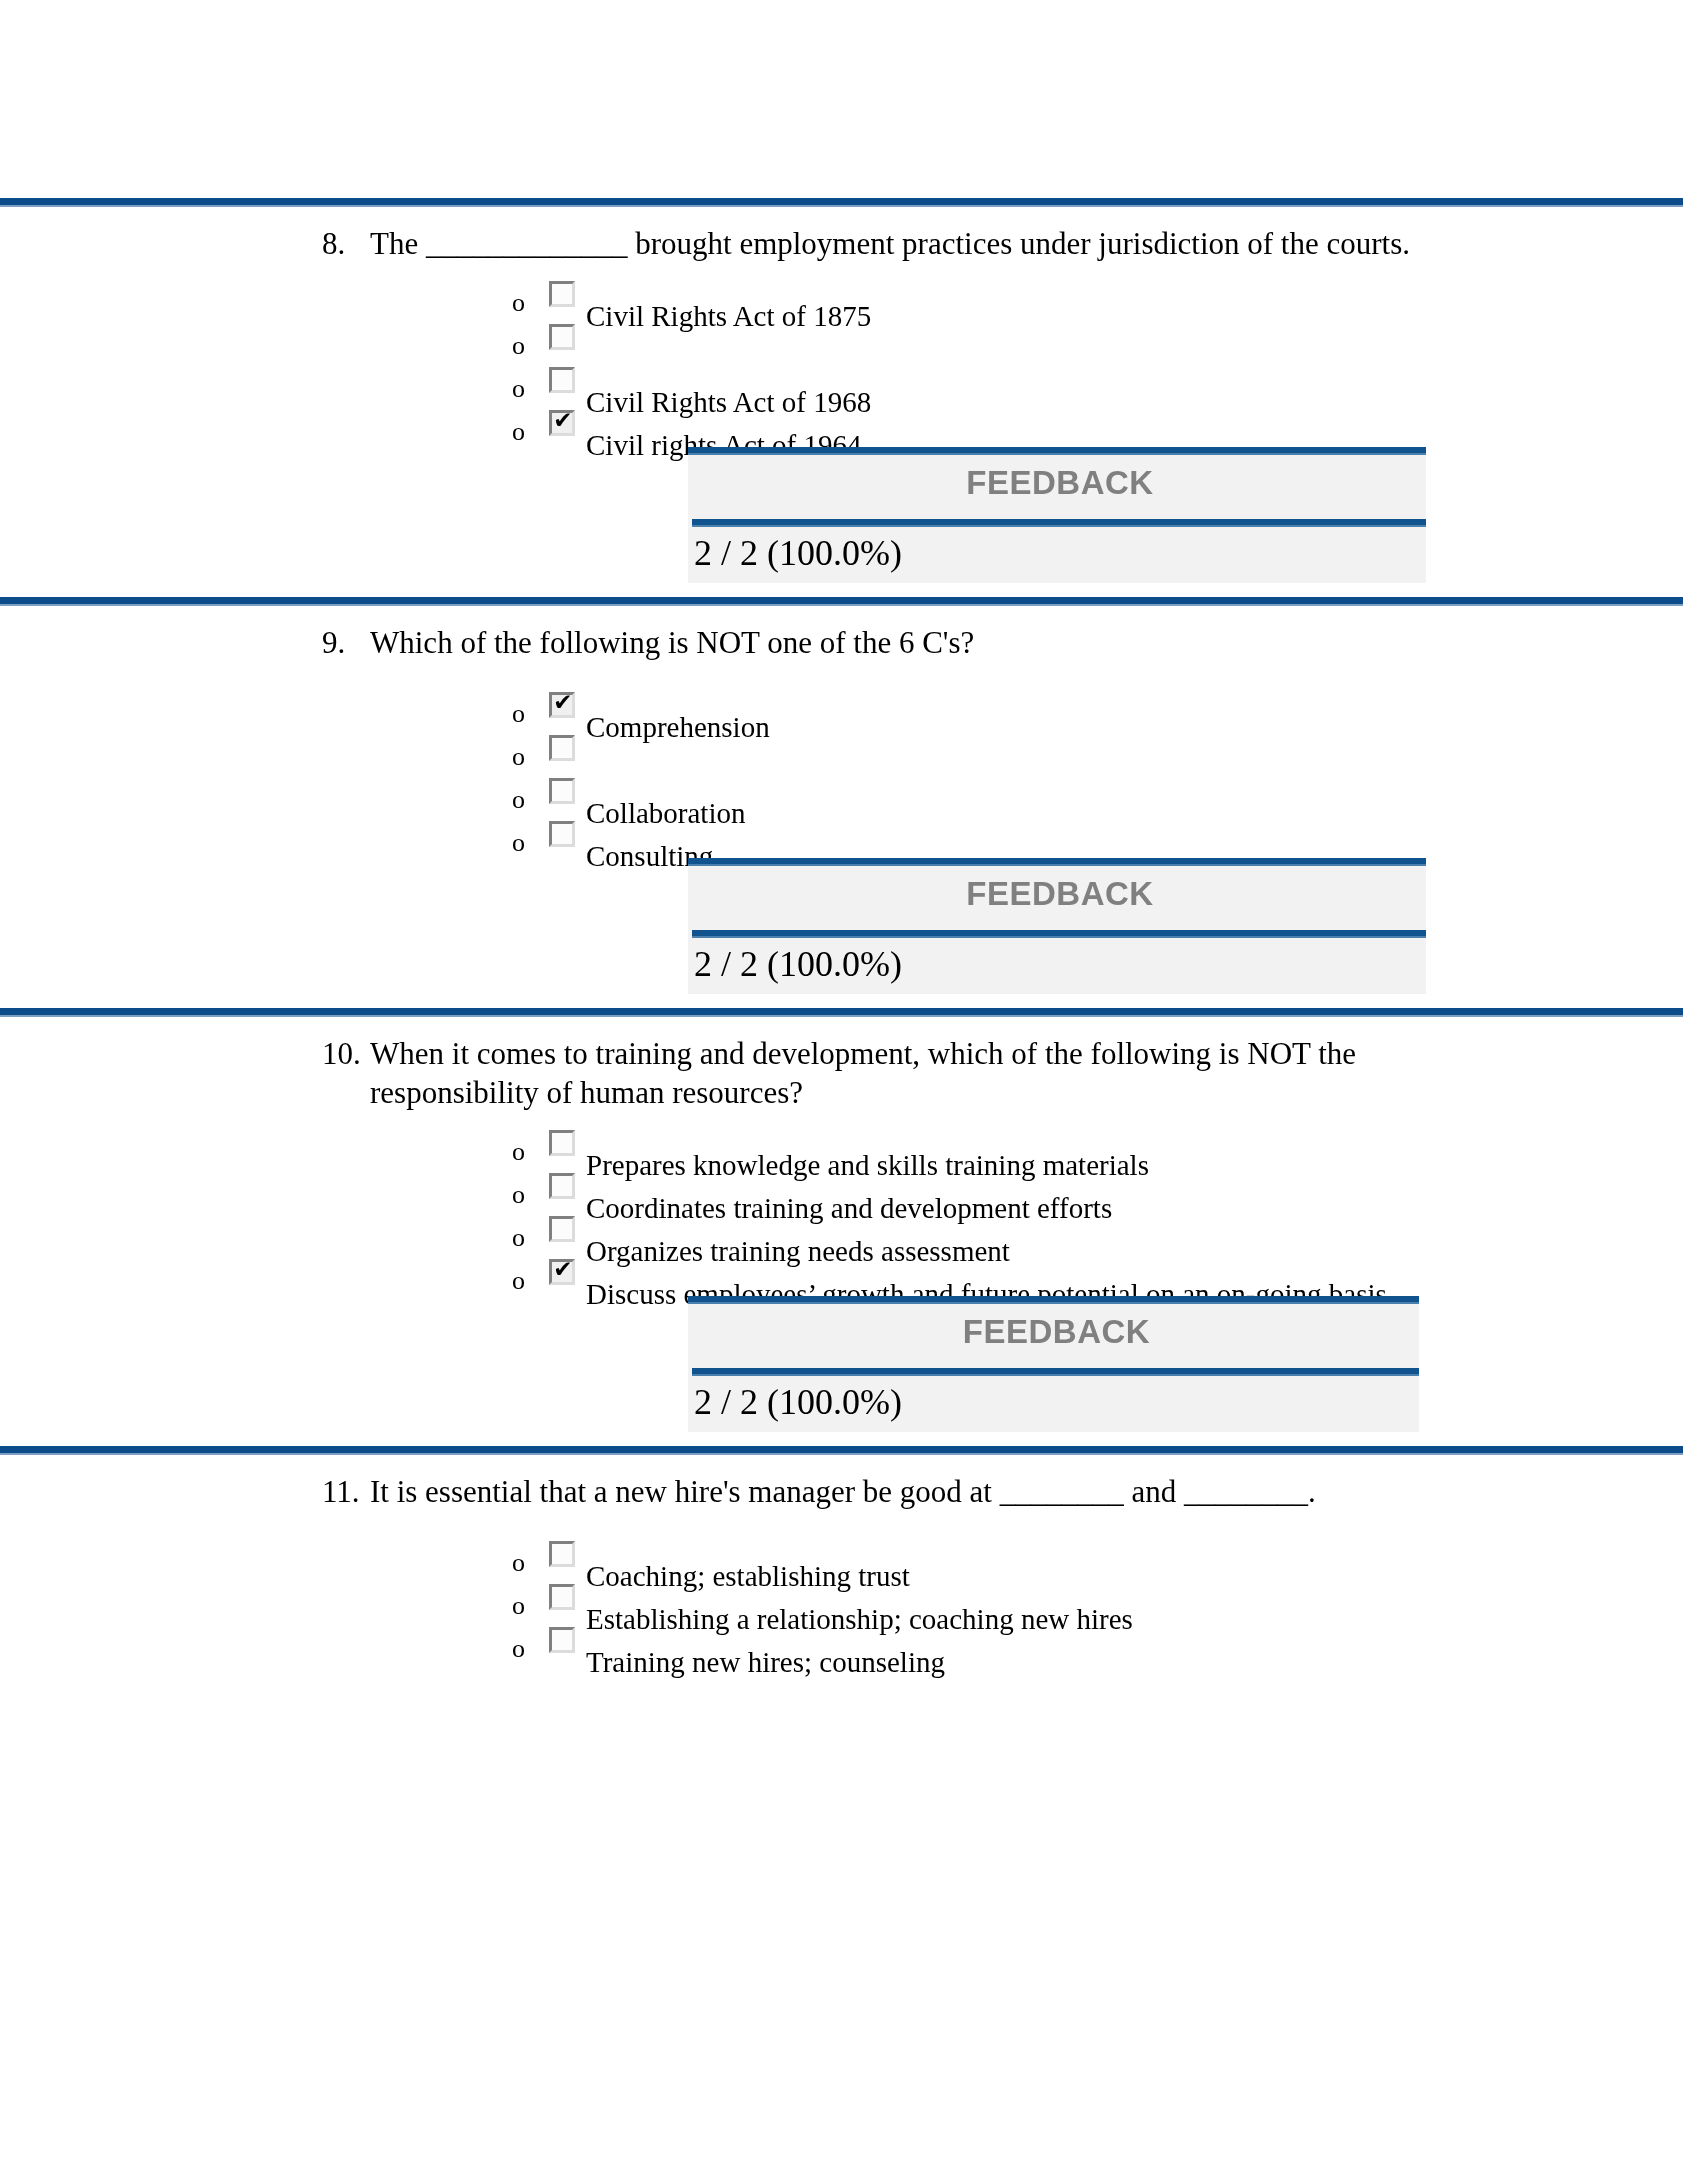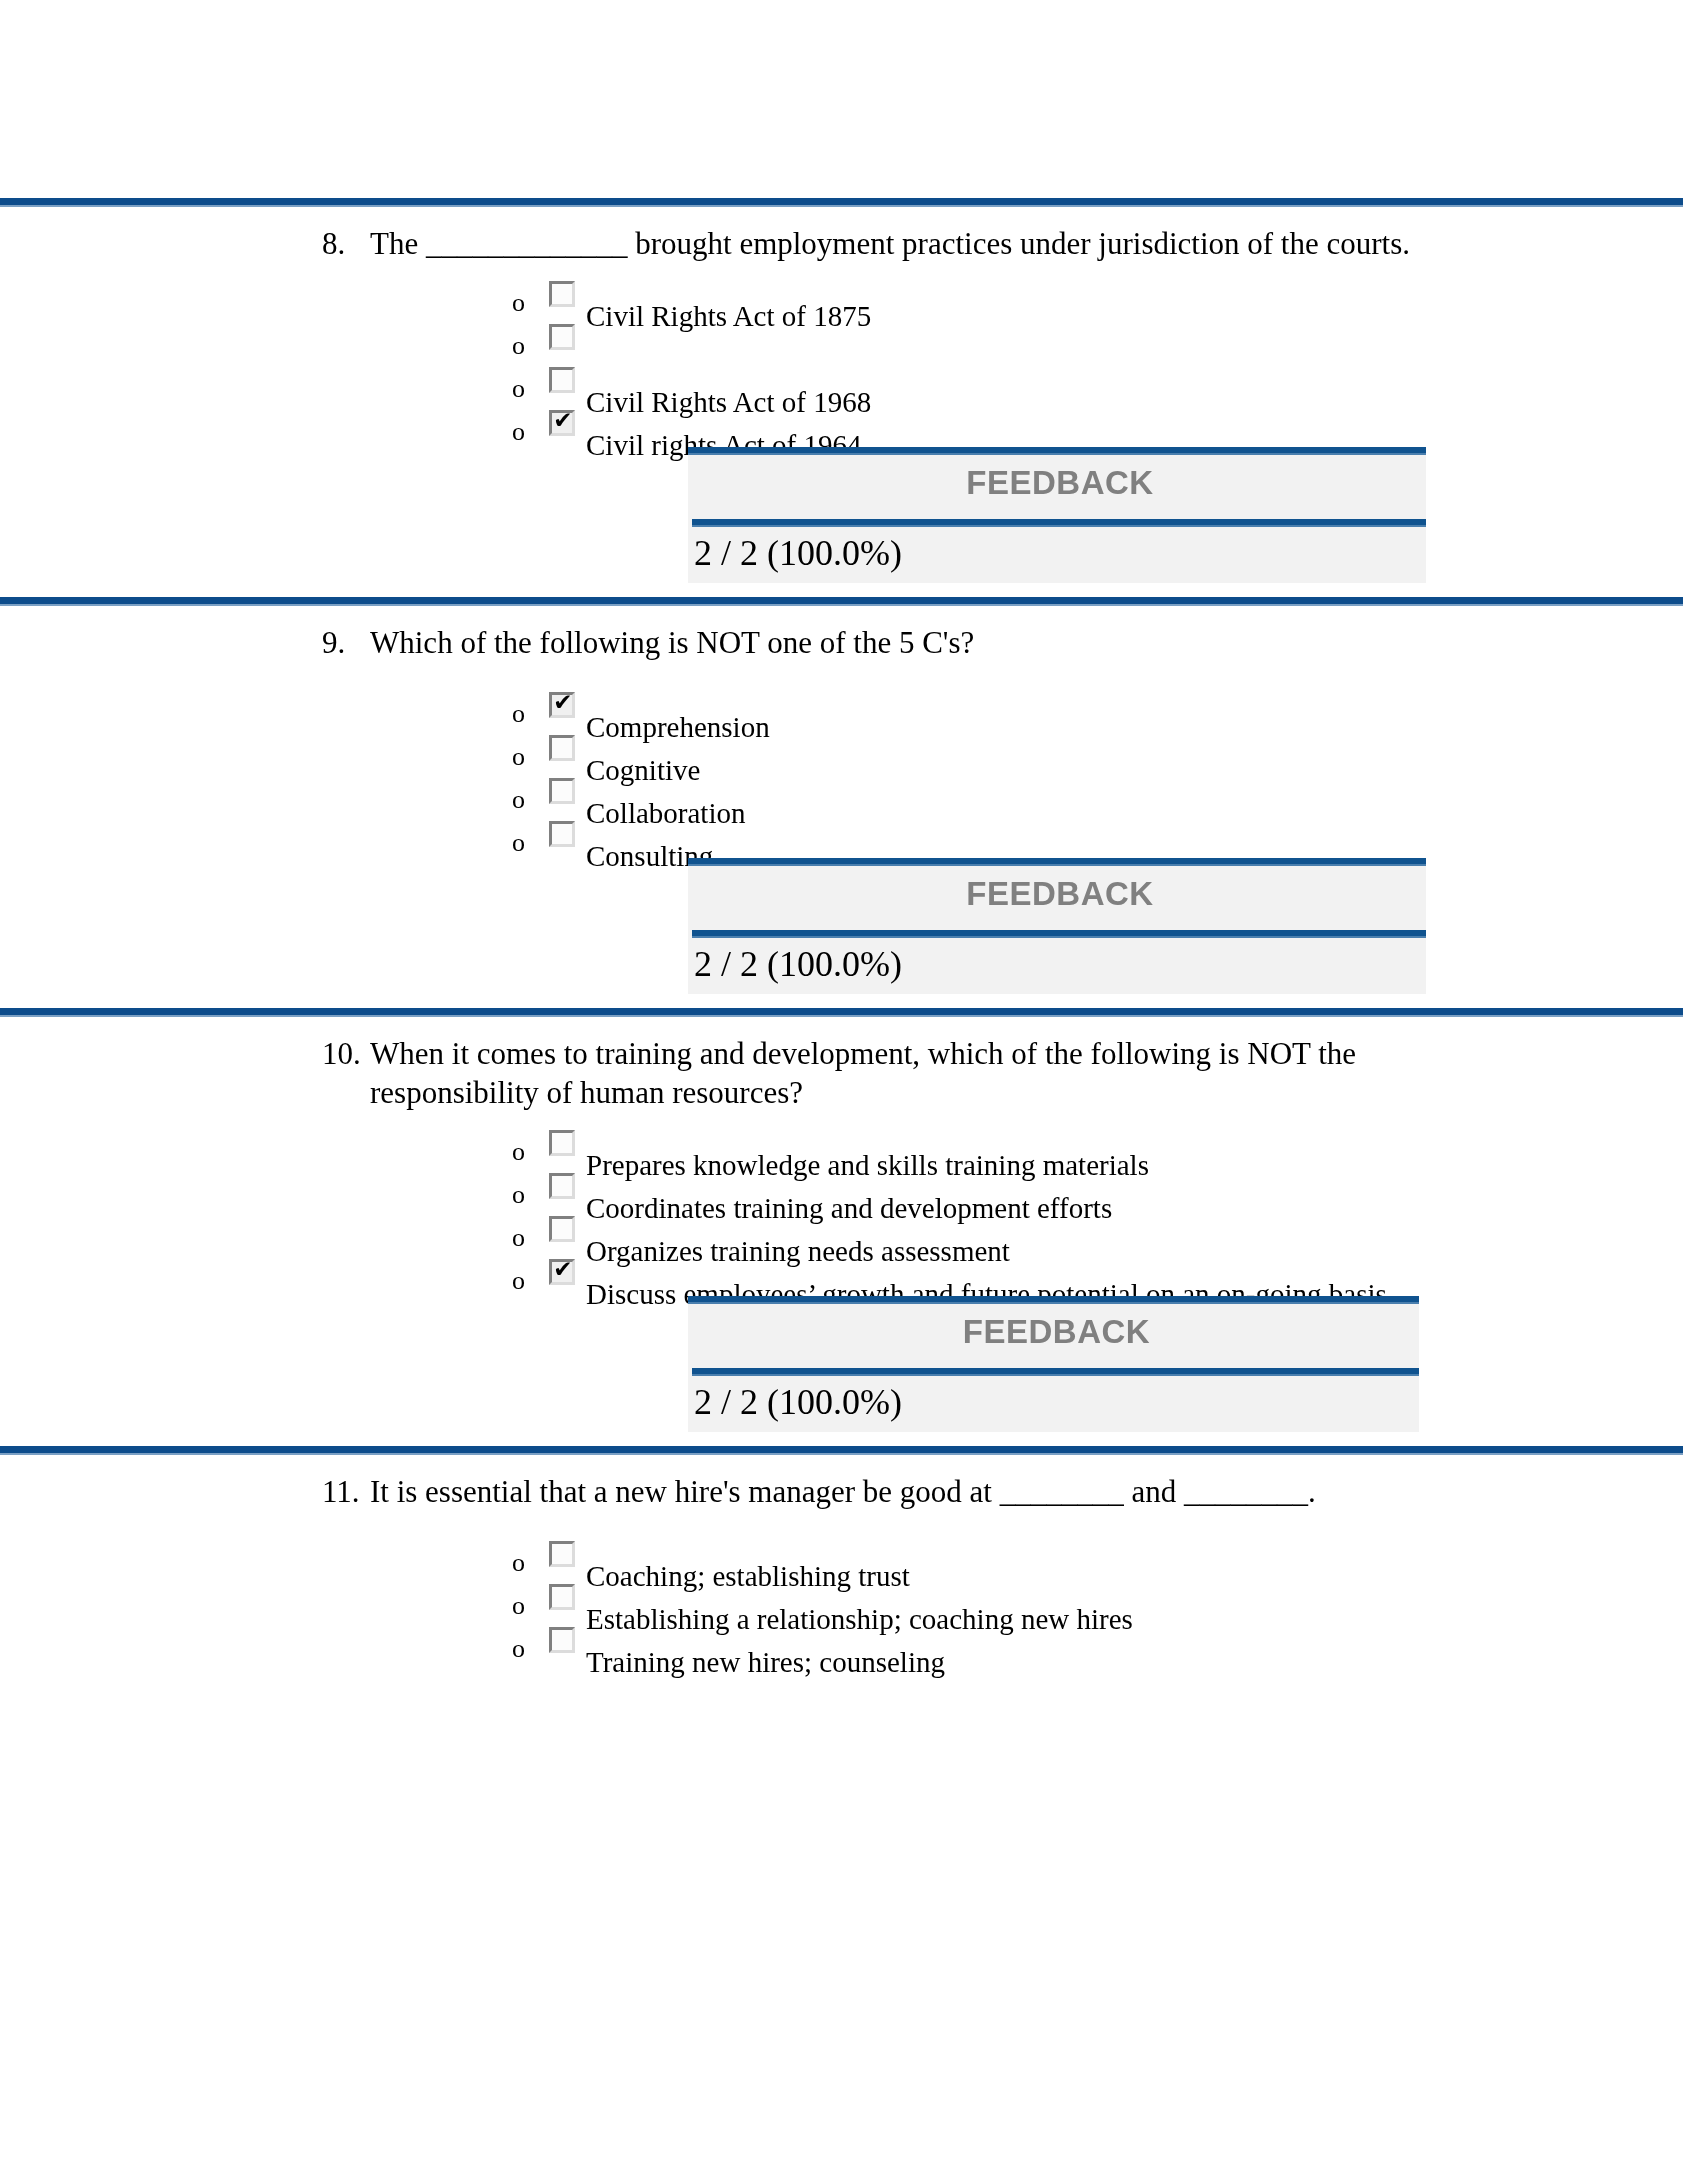--- a/index.html
+++ b/index.html
@@ -214,39 +214,38 @@
     </div>
   </div>
 
   <div class="spacer-sm"></div>
 
   <div class="q-rule"></div>
 
   <div class="question-block">
     <div class="q-stem">
       <div class="q-num">9.</div>
-      <div class="q-text">Which of the following is NOT one of the 5 C's?</div>
+      <div class="q-text">Which of the following is NOT one of the 6 C's?</div>
     </div>
 
     <div class="options" style="margin-top:30px;">
       <div class="opt-row">
         <div class="opt-bullet">o</div>
         <div class="opt-box-cell">
           <div class="cbox checked">
             <span class="tick">✔</span>
           </div>
         </div>
         <div class="opt-label">Comprehension</div>
       </div>
       <div class="opt-row">
         <div class="opt-bullet">o</div>
         <div class="opt-box-cell">
           <div class="cbox"></div>
         </div>
-        <div class="opt-label">Cognitive</div>
       </div>
       <div class="opt-row">
         <div class="opt-bullet">o</div>
         <div class="opt-box-cell">
           <div class="cbox"></div>
         </div>
         <div class="opt-label">Collaboration</div>
       </div>
       <div class="opt-row">
         <div class="opt-bullet">o</div>

